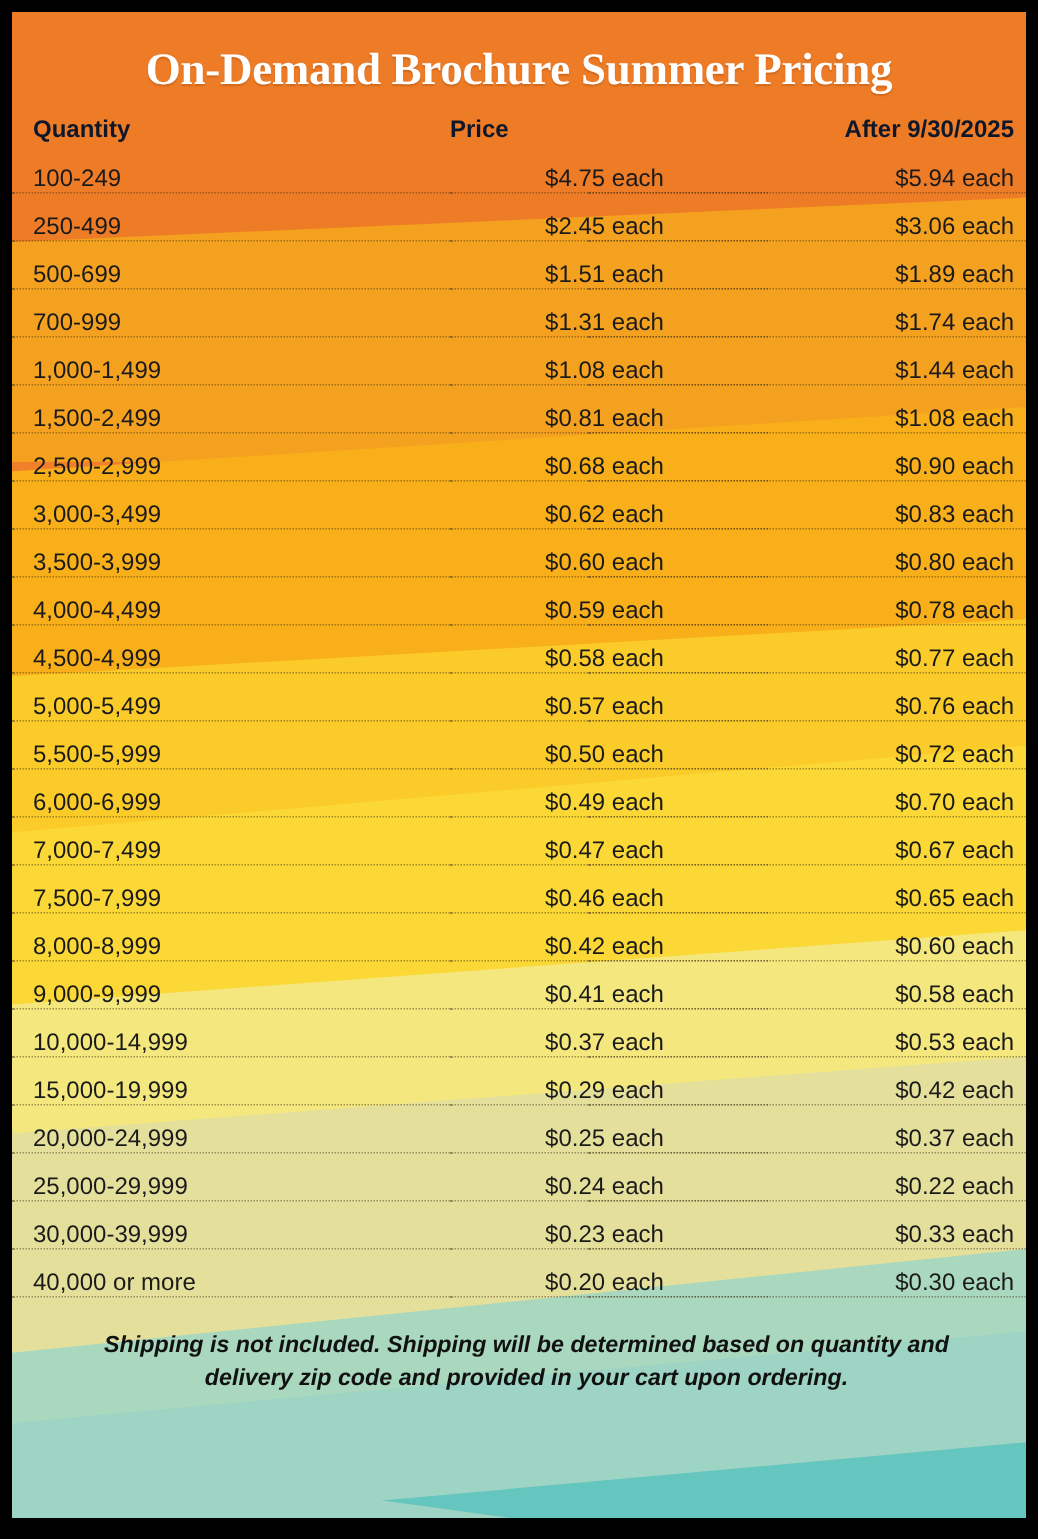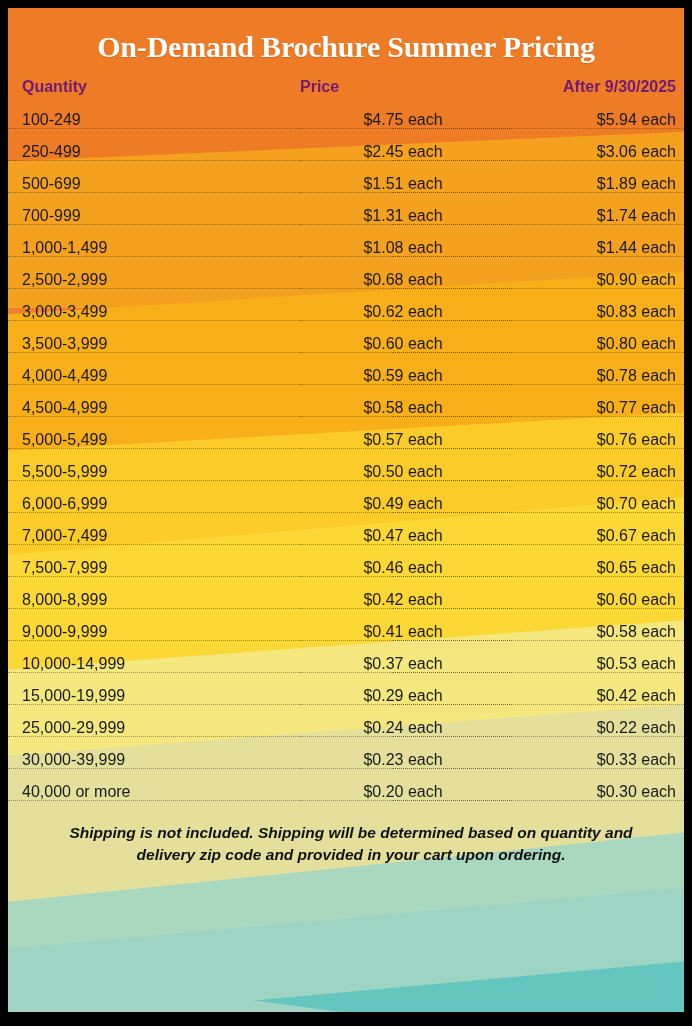--- a/index.html
+++ b/index.html
@@ -81,21 +81,21 @@
   table{
     width:100%;
     border-collapse:collapse;
     table-layout:fixed;
     margin-top:6px;
   }
   col.c-qty{width:292px;}
   col.c-price{width:212px;}
   col.c-after{width:172px;}
   th{
-    font-size:16px;font-weight:bold;color:#701a75;
+    font-size:16px;font-weight:bold;color:#0f172a;
     padding:4px 0 8px 0;
   }
   th.qty{text-align:left;padding-left:14px;}
   th.price{text-align:left;}
   th.after{text-align:right;padding-right:8px;}
   td{
     font-size:16px;color:#1a1a1a;
     height:32px;line-height:32px;
     padding:0;
     vertical-align:middle;
@@ -193,20 +193,25 @@
               <td class="qty"><span>700-999</span></td>
               <td class="price"><span>$1.31 each</span></td>
               <td class="after"><span>$1.74 each</span></td>
             </tr>
             <tr>
               <td class="qty"><span>1,000-1,499</span></td>
               <td class="price"><span>$1.08 each</span></td>
               <td class="after"><span>$1.44 each</span></td>
             </tr>
             <tr>
+              <td class="qty"><span>1,500-2,499</span></td>
+              <td class="price"><span>$0.81 each</span></td>
+              <td class="after"><span>$1.08 each</span></td>
+            </tr>
+            <tr>
               <td class="qty"><span>2,500-2,999</span></td>
               <td class="price"><span>$0.68 each</span></td>
               <td class="after"><span>$0.90 each</span></td>
             </tr>
             <tr>
               <td class="qty"><span>3,000-3,499</span></td>
               <td class="price"><span>$0.62 each</span></td>
               <td class="after"><span>$0.83 each</span></td>
             </tr>
             <tr>
@@ -263,20 +268,25 @@
               <td class="qty"><span>10,000-14,999</span></td>
               <td class="price"><span>$0.37 each</span></td>
               <td class="after"><span>$0.53 each</span></td>
             </tr>
             <tr>
               <td class="qty"><span>15,000-19,999</span></td>
               <td class="price"><span>$0.29 each</span></td>
               <td class="after"><span>$0.42 each</span></td>
             </tr>
             <tr>
+              <td class="qty"><span>20,000-24,999</span></td>
+              <td class="price"><span>$0.25 each</span></td>
+              <td class="after"><span>$0.37 each</span></td>
+            </tr>
+            <tr>
               <td class="qty"><span>25,000-29,999</span></td>
               <td class="price"><span>$0.24 each</span></td>
               <td class="after"><span>$0.22 each</span></td>
             </tr>
             <tr>
               <td class="qty"><span>30,000-39,999</span></td>
               <td class="price"><span>$0.23 each</span></td>
               <td class="after"><span>$0.33 each</span></td>
             </tr>
             <tr>

